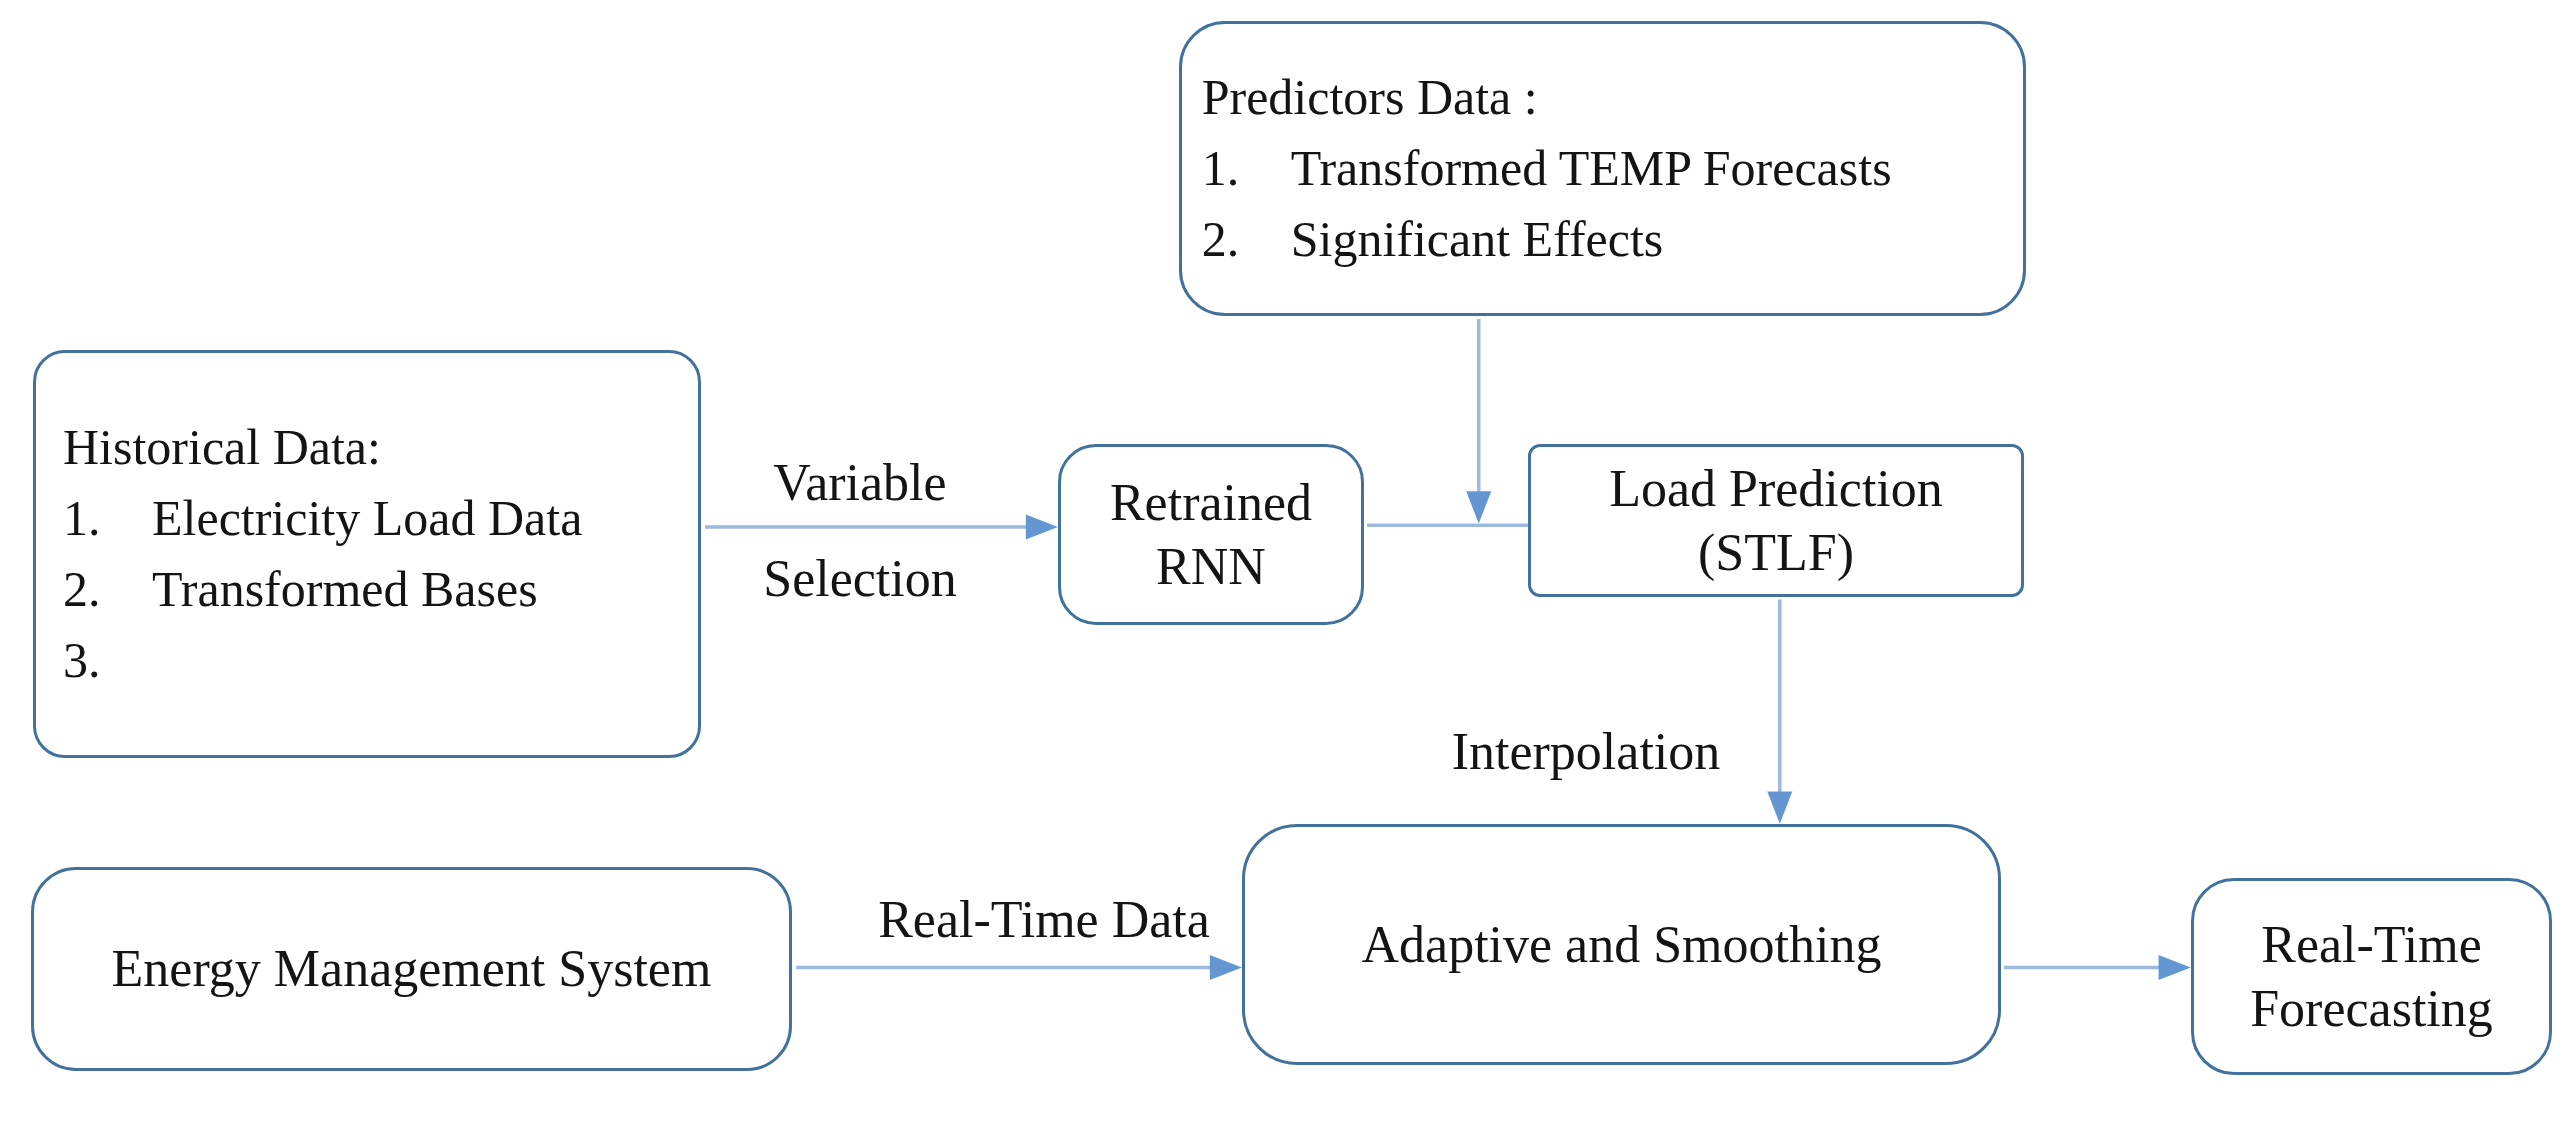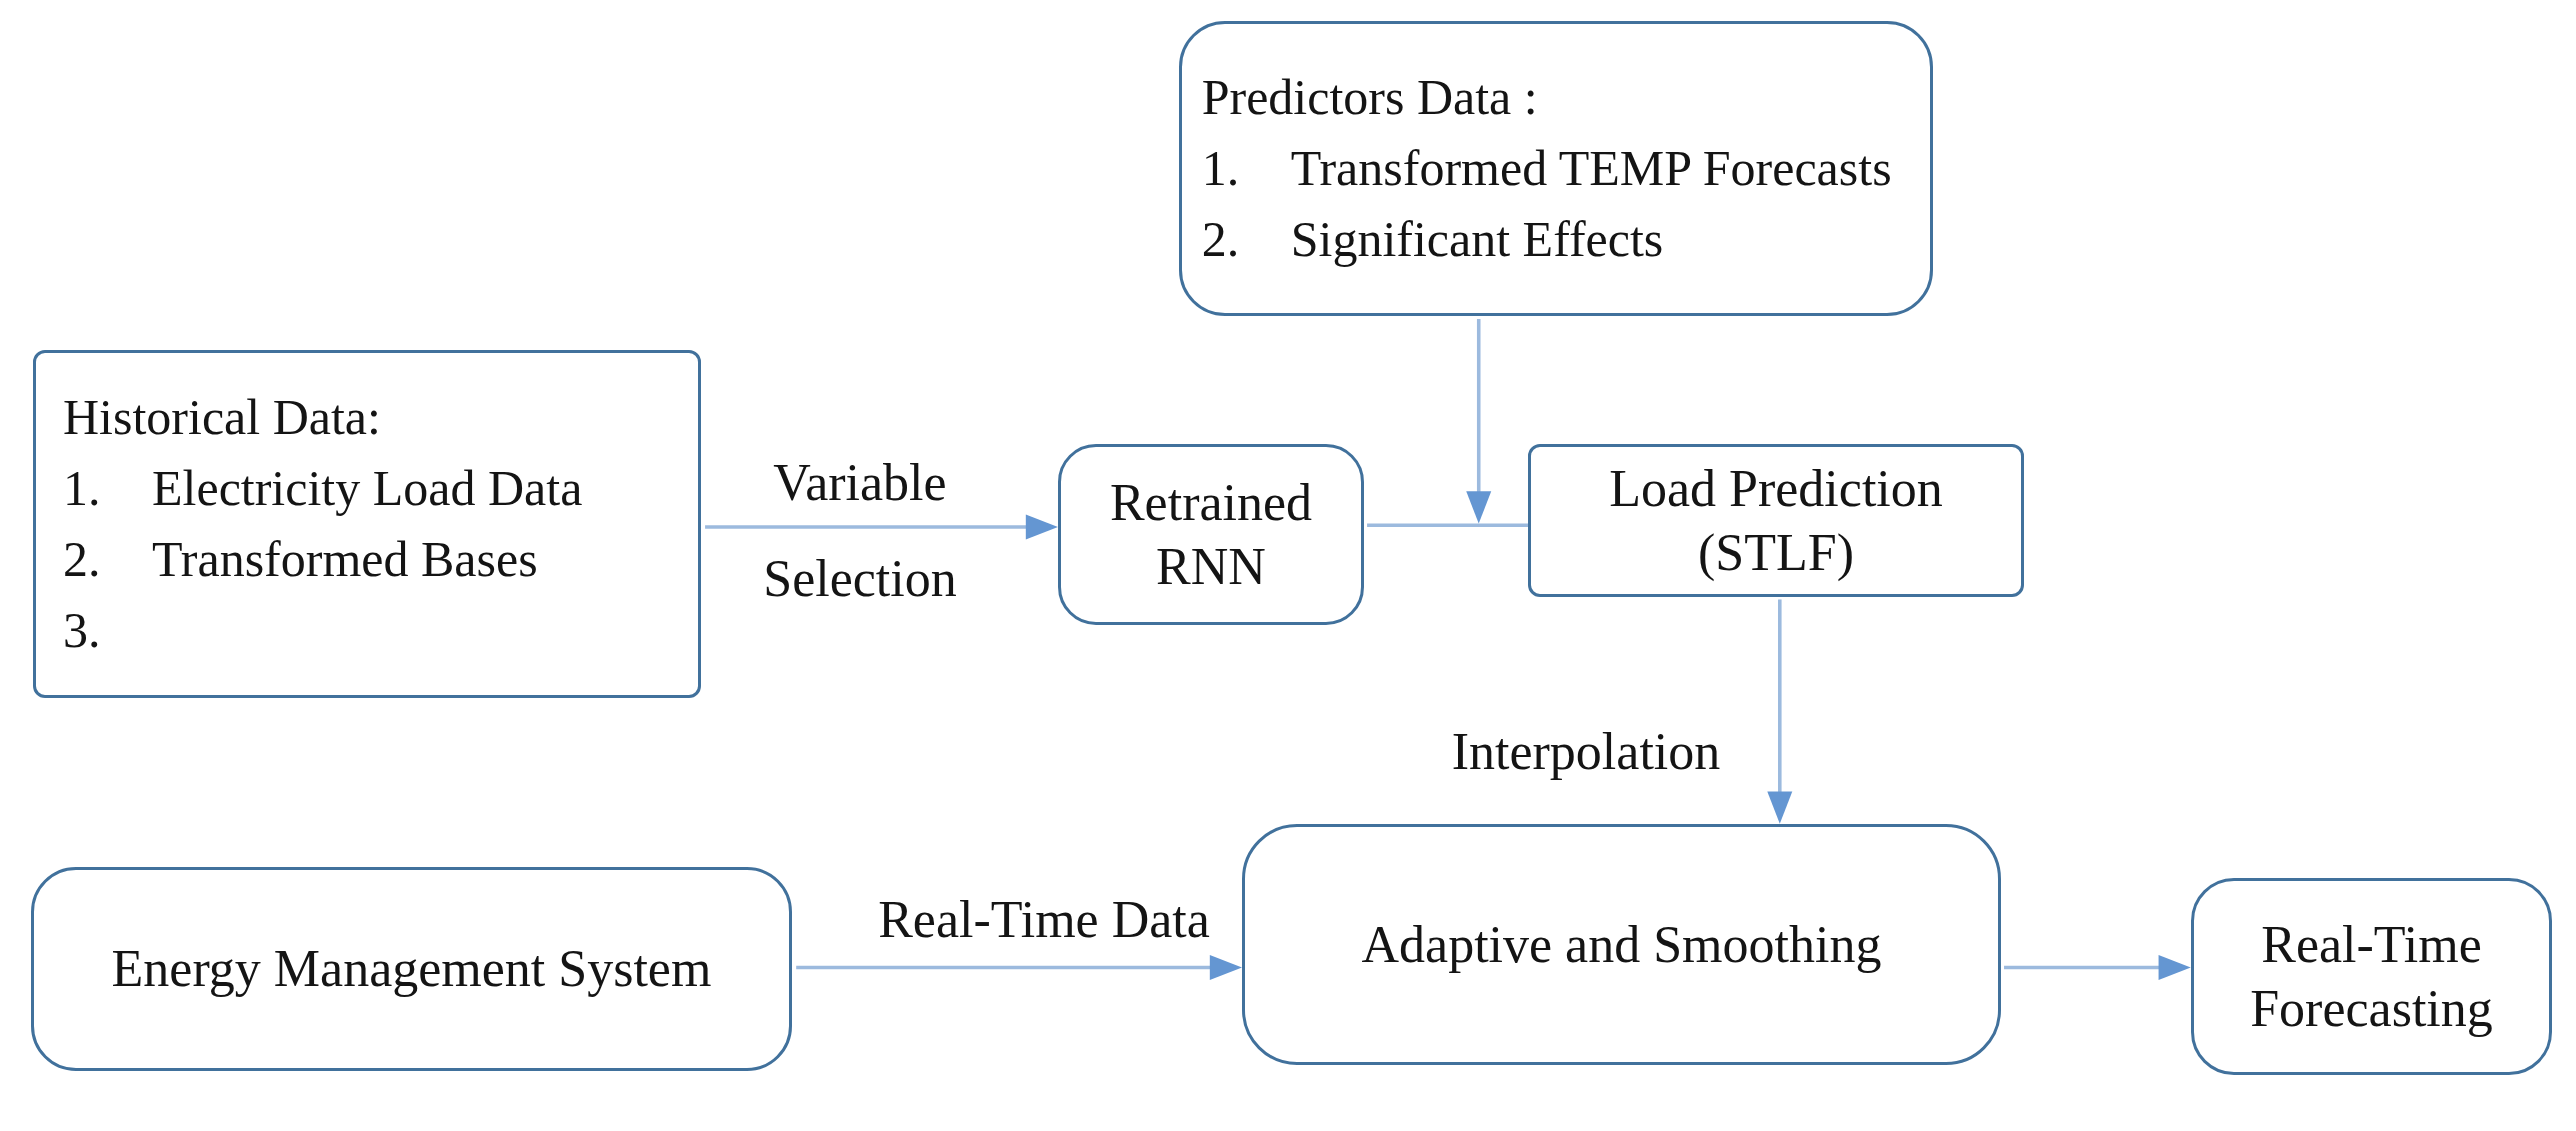--- a/index.html
+++ b/index.html
@@ -68,22 +68,22 @@
     transform: translate(-50%, -50%);
     font-size: 52px;
     text-align: center;
     white-space: nowrap;
     z-index: 3;
     background: transparent;
   }
   #label-variable-selection { line-height: 96px; }
 
   
-  #box-predictors   { left: 1179px; top: 20.6px;  width: 754px; height: 295px; border-radius: 46px; padding-left: 19.7px; }
-  #box-historical   { left: 33px;   top: 350px; width: 668px; height: 348px; border-radius: 12px; padding-left: 27px; }
+  #box-predictors   { left: 1179px; top: 20.6px;  width: 847px; height: 295px; border-radius: 46px; padding-left: 19.7px; }
+  #box-historical   { left: 33px;   top: 350px; width: 668px; height: 408px; border-radius: 32px; padding-left: 27px; }
   #box-rnn          { left: 1058px; top: 444px; width: 306px; height: 181px; border-radius: 38px; }
   #box-loadpred     { left: 1528px; top: 444px; width: 496px; height: 153px; border-radius: 12px; }
   #box-ems          { left: 31px;   top: 867px; width: 761px; height: 204px; border-radius: 45px; }
   #box-adaptive     { left: 1242px; top: 824px; width: 759px; height: 241px; border-radius: 55px; }
   #box-rtf          { left: 2191px; top: 878px; width: 361px; height: 197px; border-radius: 43px; }
 
   
   #label-variable-selection { left: 860px;  top: 531px; }
   #label-real-time-data     { left: 1012px; top: 919px; margin-left: 32px; }
   #label-interpolation      { left: 1586px; top: 751px; }

